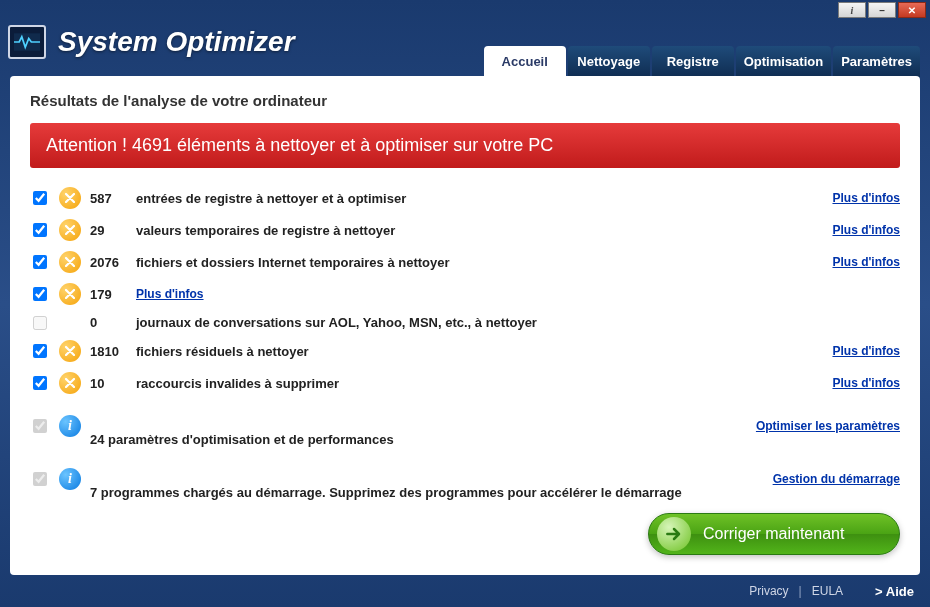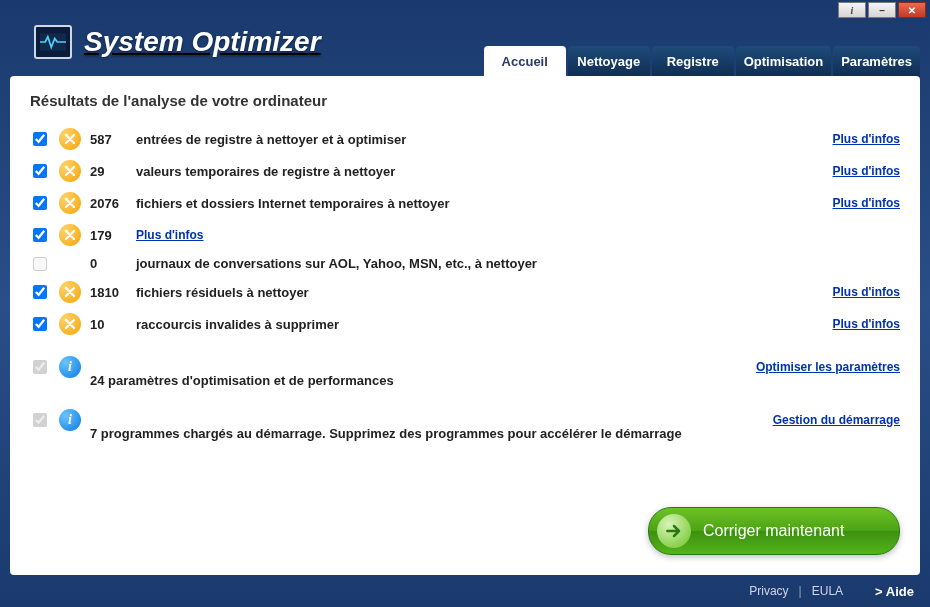--- a/index.html
+++ b/index.html
@@ -33,23 +33,22 @@
   .win-btn.close {
     background: linear-gradient(#e86a56,#c33a22);
     border-color: #8a2a18;
     color: #fff;
   }
   
   .titlebar {
     display: flex;
     align-items: center;
     gap: 12px;
-    padding: 12px 20px 0 34px;
+    padding: 12px 20px 0 8px;
     height: 72px;
-    text-decoration: underline;
   }
   .app-logo {
     width: 38px;
     height: 34px;
     border: 2px solid #cfd6e6;
     border-radius: 3px;
     background: #0b1c3a;
     padding: 4px;
     display: flex;
     align-items: center;
@@ -165,21 +164,21 @@
     text-decoration: underline;
     white-space: nowrap;
     cursor: pointer;
   }
   
   .fix-btn {
     position: absolute;
     right: 20px;
     bottom: 20px;
     width: 252px;
-    height: 48px;
+    height: 42px;
     border-radius: 23px;
     border: 1px solid #2a7a12;
     background: linear-gradient(#6fc226,#4aa314 50%,#3e9010 51%,#52b41a);
     color: #fff;
     display: flex;
     align-items: center;
     gap: 12px;
     padding-left: 8px;
     font-size: 16px;
     cursor: pointer;
@@ -241,20 +240,21 @@
 <div class="tabs" id="tabs-container">
     <div class="tab active">Accueil</div>
     <div class="tab">Nettoyage</div>
     <div class="tab">Registre</div>
     <div class="tab">Optimisation</div>
     <div class="tab">Paramètres</div>
   </div>
 
 <div class="panel">
   <div class="panel-heading">Résultats de l'analyse de votre ordinateur</div>
+  <div class="alert-banner">Attention ! 4691 éléments à nettoyer et à optimiser sur votre PC</div>
   <div class="rows" id="rows-container">
       <div class="row">
         <div class="chk">
           <input type="checkbox" checked="" style="">
         </div>
         <div class="icon-cell">
           <div class="badge warn">
             <svg viewBox="0 0 10 10" width="10" height="10">
               <path d="M1 1l8 8M9 1l-8 8" stroke="#fff" stroke-width="2.2" stroke-linecap="round"></path>
             </svg>

